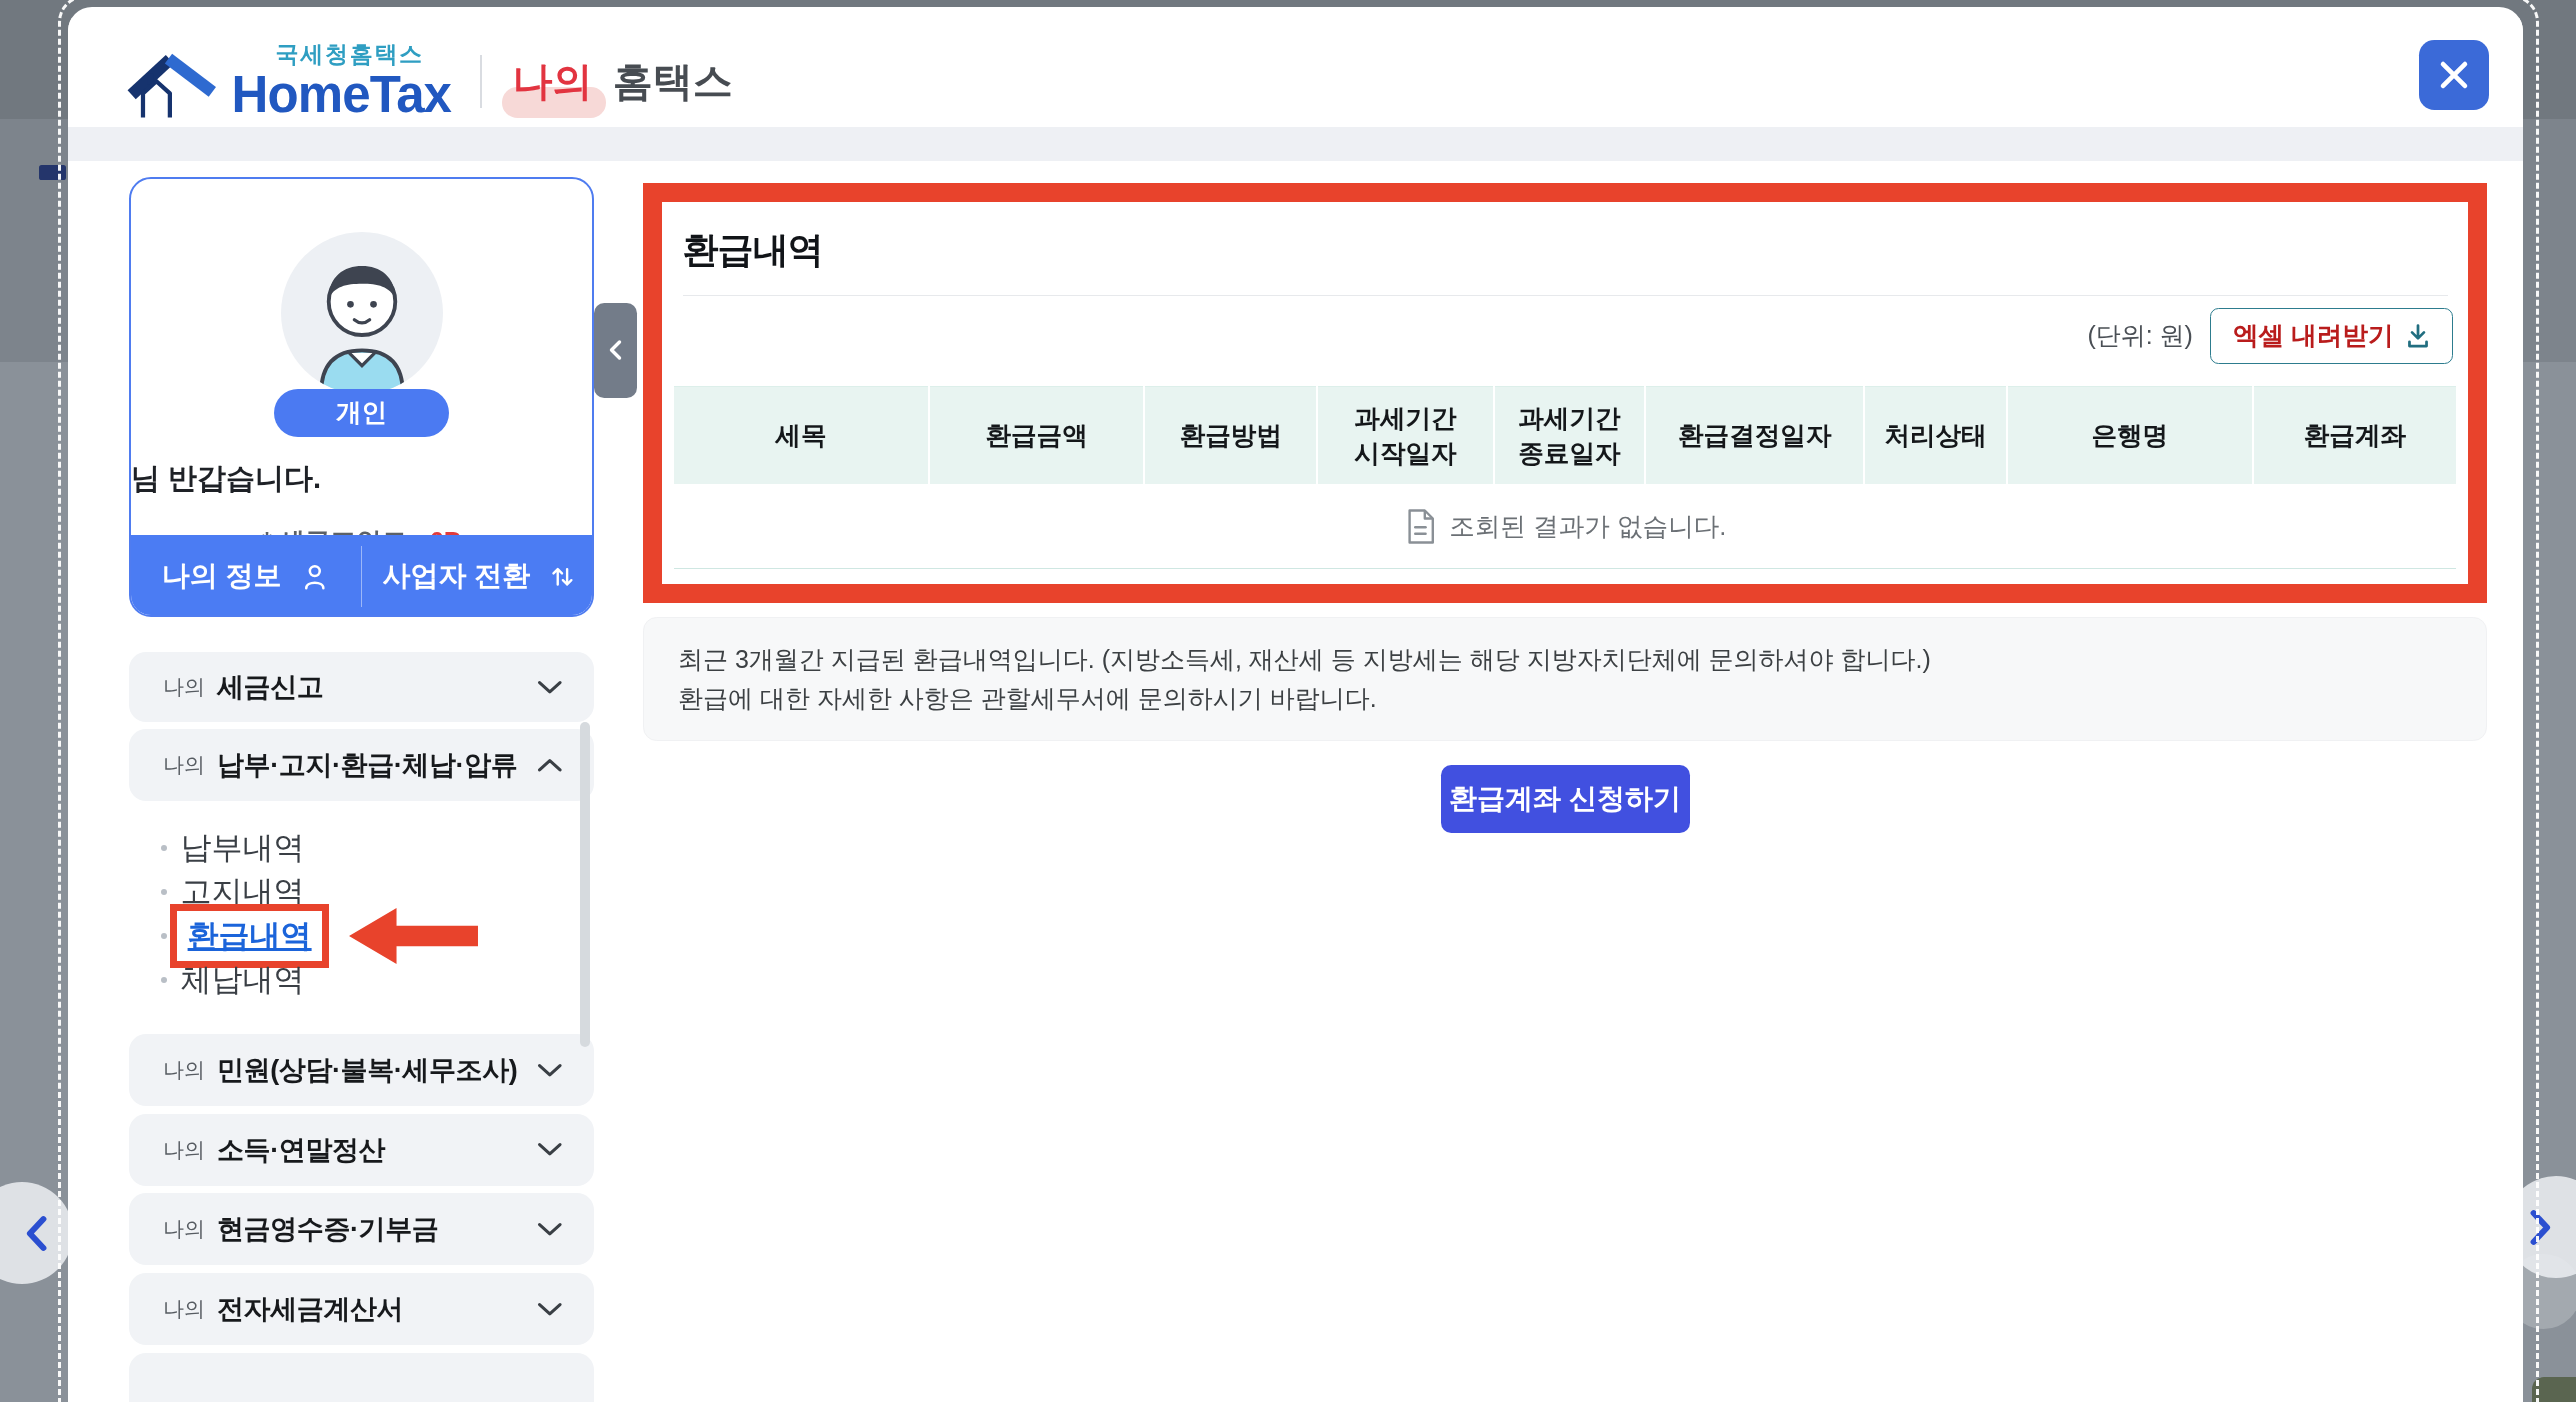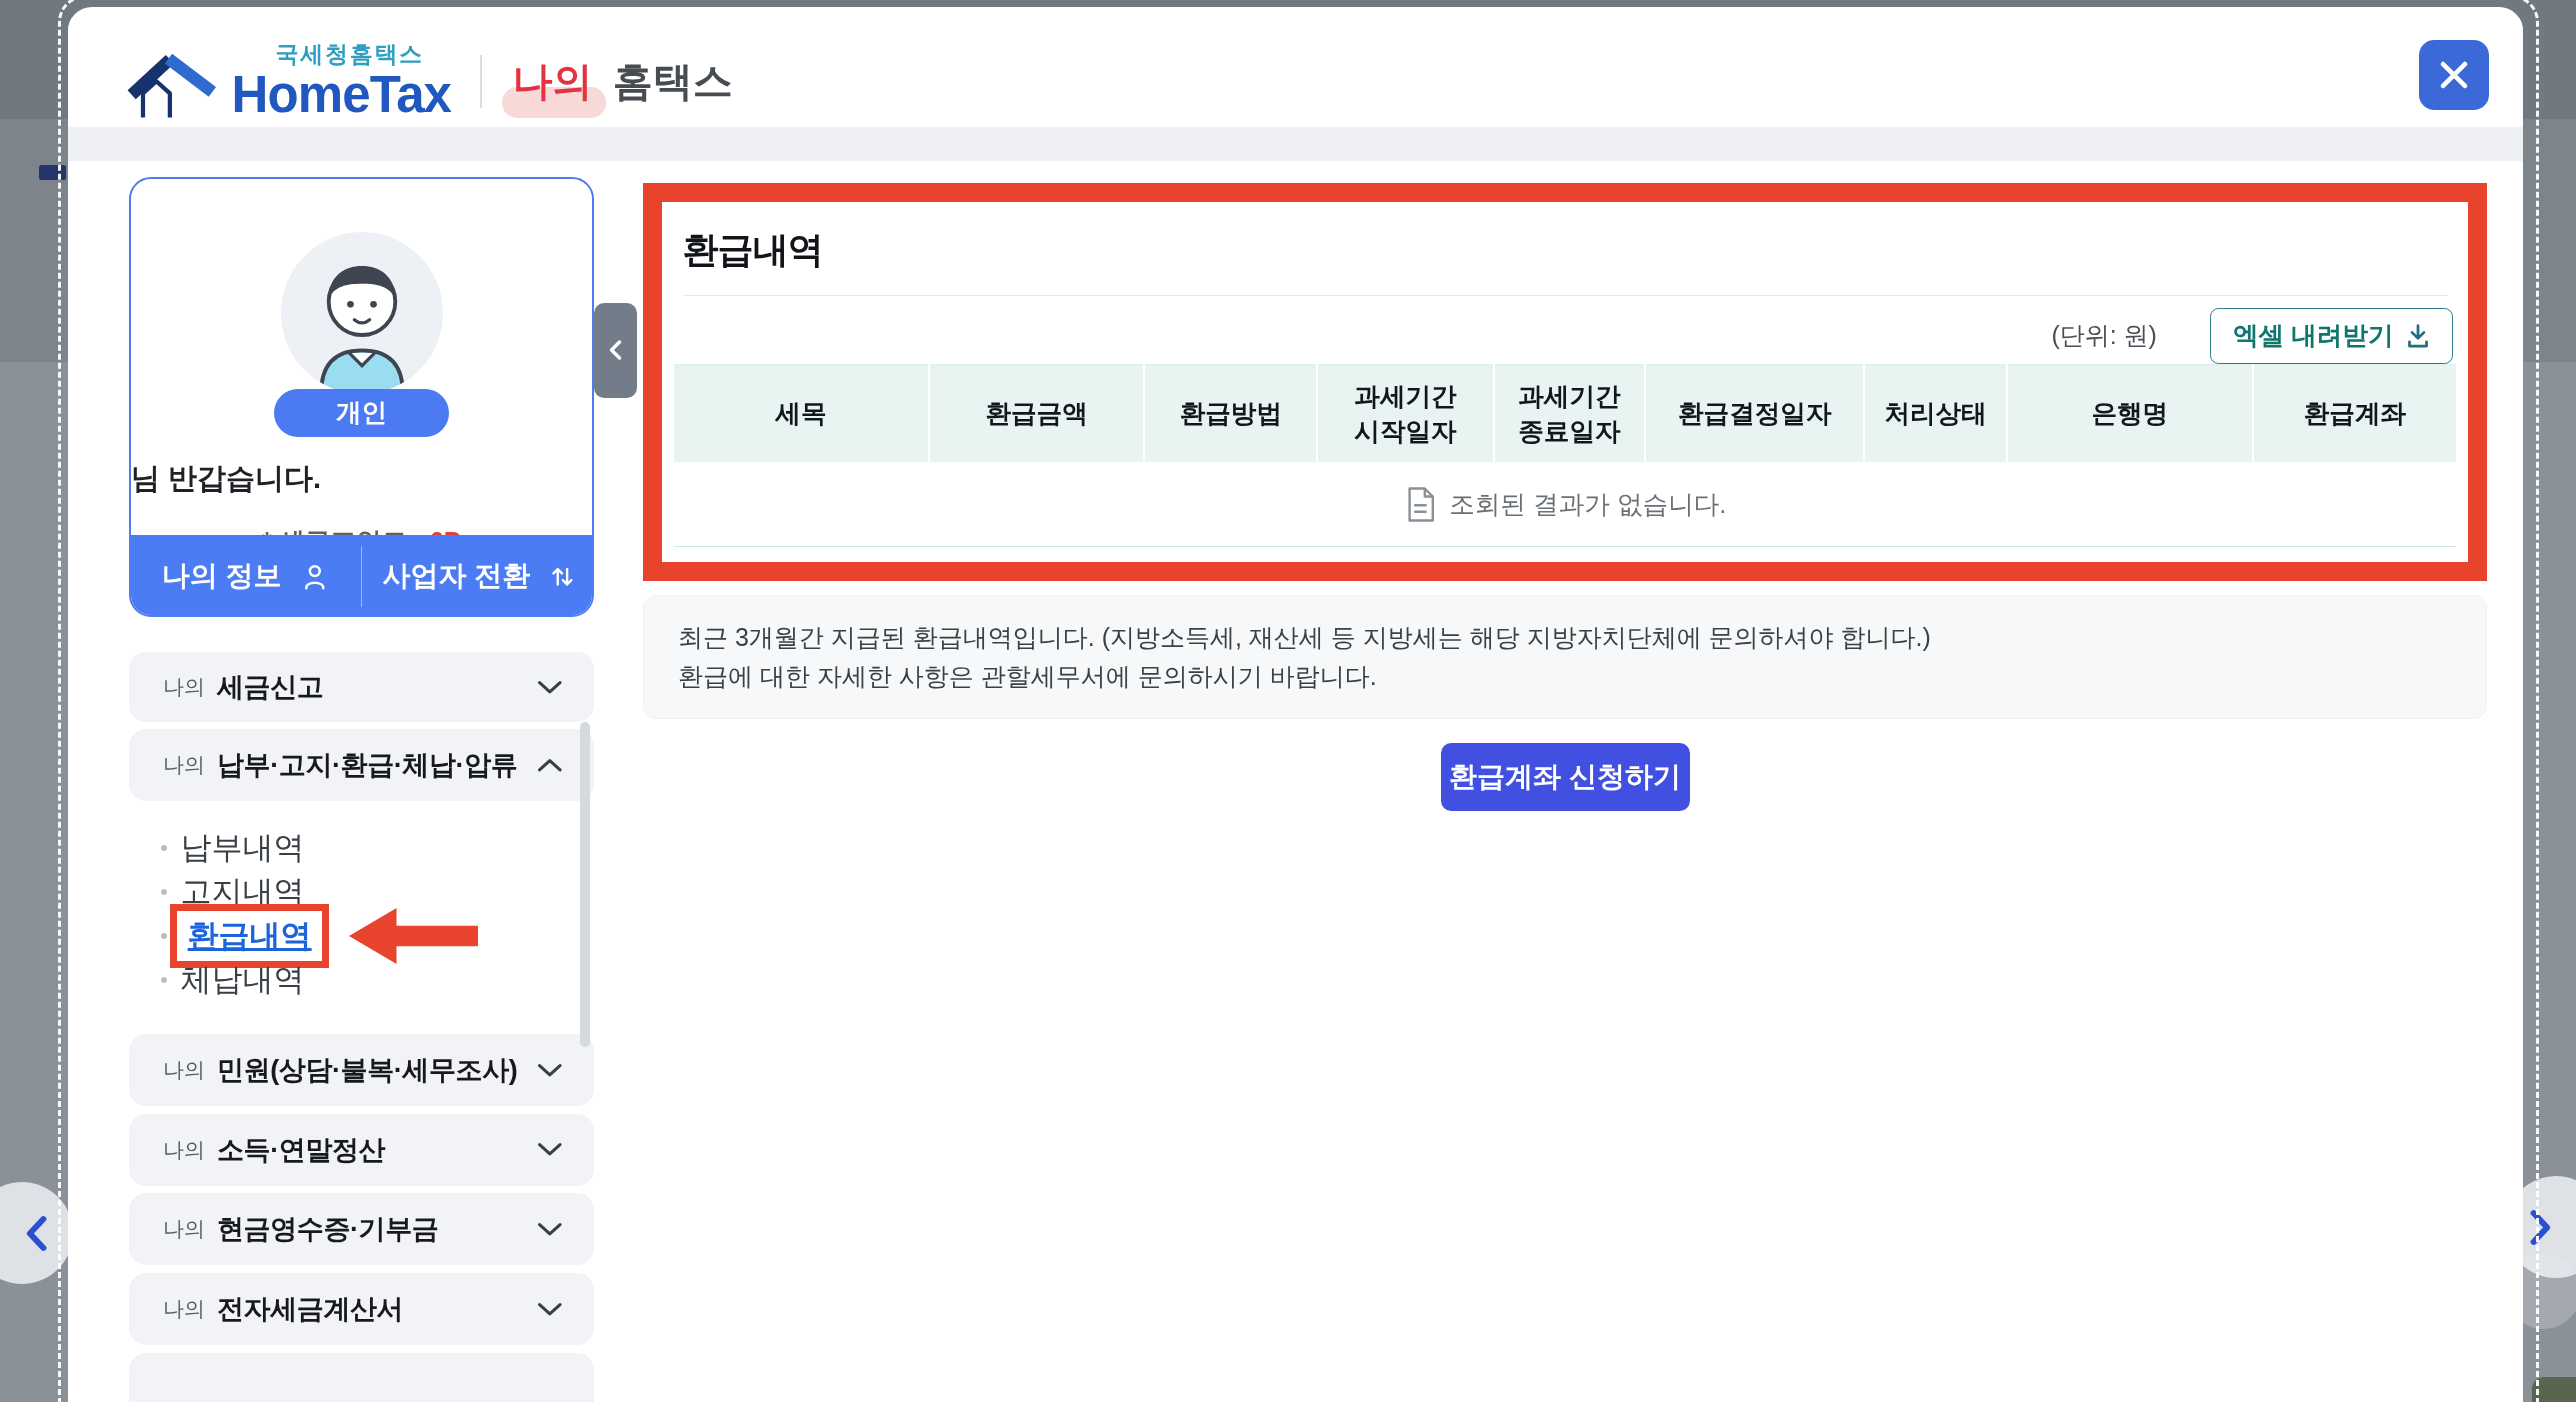--- a/index.html
+++ b/index.html
@@ -71,23 +71,23 @@
   .collapse-tab { position:absolute; left:526px; top:296px; width:43px; height:95px; background:#737c89; border-radius:10.2px; display:flex; align-items:center; justify-content:center; cursor:pointer; z-index:3; }
 
   
   .main { position:absolute; left:575px; top:176px; width:1844px; }
   .red-box { border:19px solid #e8432c; background:#fff; }
   .red-inner { padding:17px 12px 15.3px; }
   .panel-title { margin:6.8px 8.5px 0; font-size:36px; font-weight:800; color:#111418; letter-spacing:-0.9px; }
   .panel-divider { height:0.9px; background:#e7e9ec; margin:20.4px 8.5px 0; }
   .toolbar { display:flex; justify-content:flex-end; align-items:center; gap:17px; margin:12px 3.4px 0; }
   .unit-label { font-size:25px; color:#4a4f55; }
-  .excel-btn { height:56px; padding:0 22px; background:#fff; border:1.7px solid #2d7c8e; border-radius:8.5px; color:#0f766e; font-size:25.6px; font-weight:700; display:flex; align-items:center; gap:12px; cursor:pointer; font-family:inherit;margin-left:36px; }
-
-  table.refund { width:100%; border-collapse:collapse; margin-top:0; border-bottom:1.7px solid #cfe7e2; }
+  .excel-btn { height:56px; padding:0 22px; background:#fff; border:1.7px solid #2d7c8e; border-radius:8.5px; color:#b91c1c; font-size:25.6px; font-weight:700; display:flex; align-items:center; gap:12px; cursor:pointer; font-family:inherit; }
+
+  table.refund { width:100%; border-collapse:collapse; margin-top:22px; border-bottom:1.7px solid #cfe7e2; }
   table.refund th { background:#e8f4f1; height:98px; font-size:25.6px; font-weight:700; color:#14171a; text-align:center; vertical-align:middle; white-space:pre-line; line-height:1.35; border-left:2.6px solid #fff; border-top:0.9px solid #dcefea; }
   table.refund th:first-child { border-left:none; }
   .empty-cell { height:84px; }
   .empty-wrap { display:flex; align-items:center; justify-content:center; gap:13.6px; }
   .empty-text { font-size:25.6px; color:#6b7075; }
 
   .notice-box { margin-top:13.6px; background:#f7f8f9; border:0.9px solid #f0f1f3; border-radius:13.6px; padding:22px 34px; }
   .notice-line { font-size:25px; color:#3c4043; line-height:39px; }
 
   .apply-row { display:flex; justify-content:center; margin-top:24px; }

